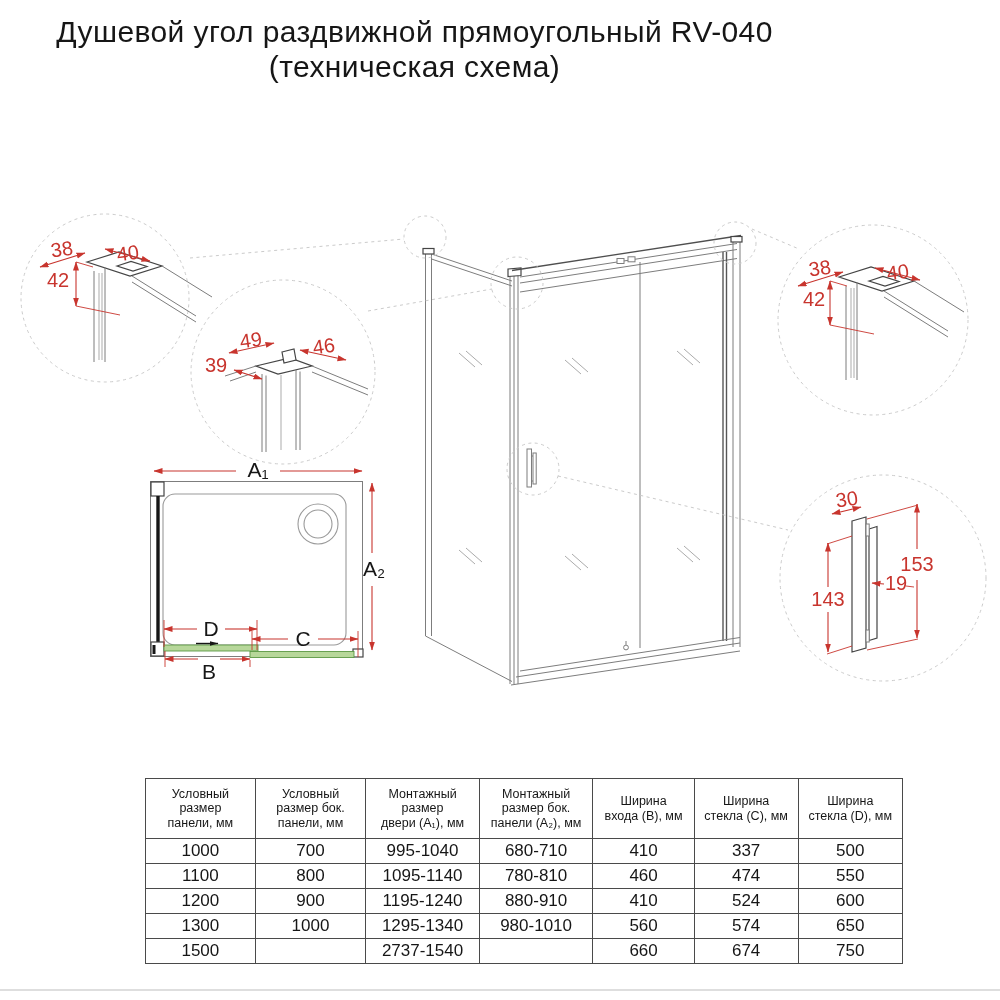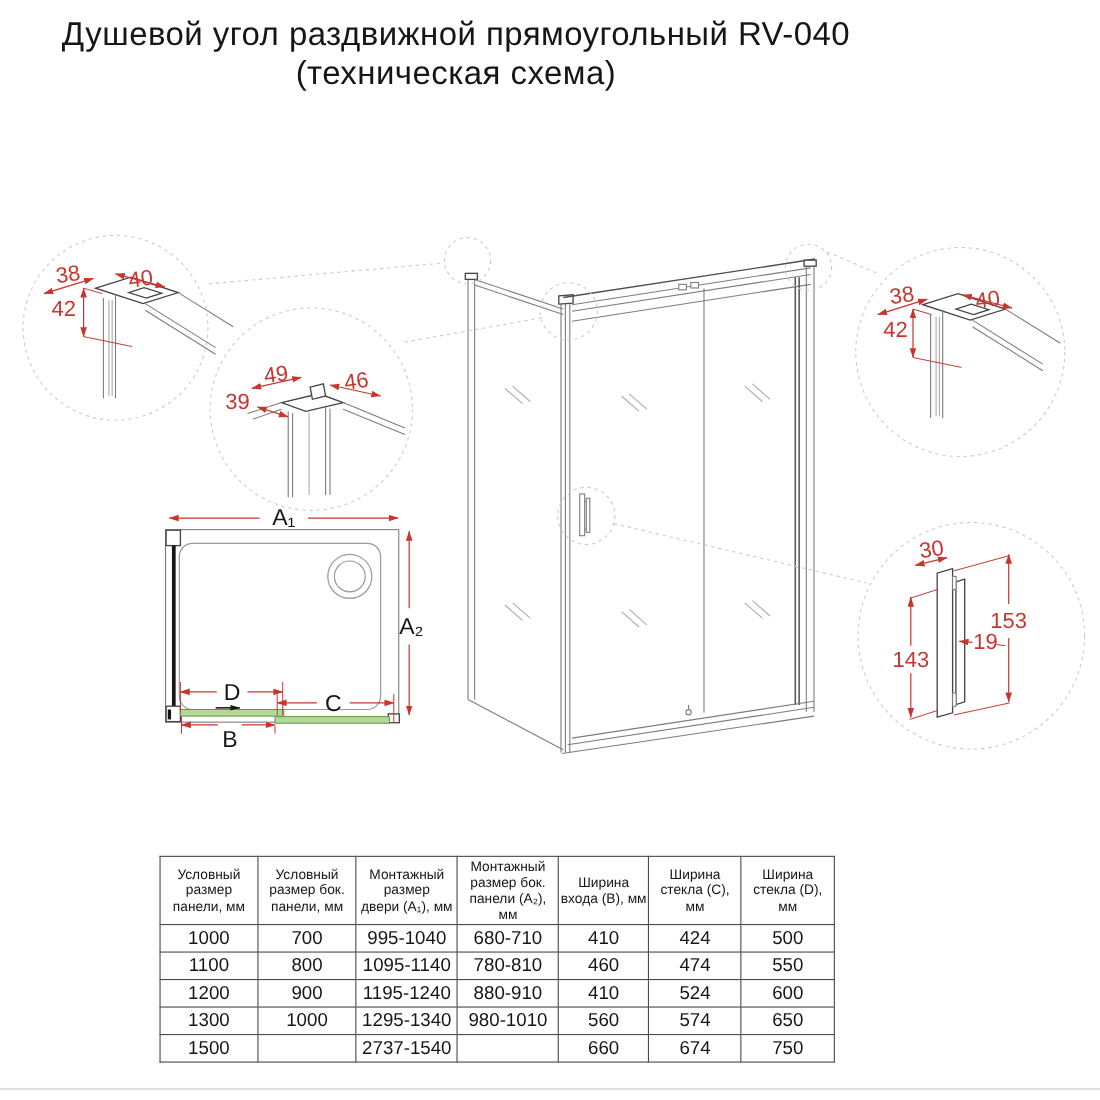--- a/index.html
+++ b/index.html
@@ -16,21 +16,21 @@
   .tray{stroke:#9a9a9a;fill:none;stroke-width:1.1;}
   .hatch{stroke:#ababab;stroke-width:1;}
   .dash{stroke:#cbcbcb;stroke-width:1;fill:none;stroke-dasharray:3 3.5;}
   .diml{stroke:#c8352e;stroke-width:1.1;fill:none;}
   .dimx{stroke:#c8352e;stroke-width:.9;fill:none;}
   .dimt{fill:#c8352e;font-size:20px;text-anchor:middle;}
   .plab{fill:#161616;font-size:21px;text-anchor:middle;}
   .glass{fill:#b7d79a;stroke:#5c9945;stroke-width:.9;}
   .blk{stroke:#161616;}
   
-  .table-wrap{position:absolute;left:145px;top:778px;width:614px;}
+  .table-wrap{position:absolute;left:145px;top:778px;width:758px;}
   table{width:100%;border-collapse:collapse;table-layout:fixed;}
   th,td{border:1px solid #4a4a4a;text-align:center;vertical-align:middle;color:#161616;}
   th{font-weight:400;font-size:12.5px;line-height:1.14;height:55px;padding:2px 1px;}
   td{font-size:17px;height:24px;padding:0 2px;margin-top:45px;}
   .bottom-rule{position:absolute;left:0;top:989px;width:1000px;height:2px;background:#dedede;}
 </style>
 </head>
 <body>
 
 <div class="page">
@@ -298,21 +298,21 @@
             </th>
           </tr>
       </thead>
       <tbody>
           <tr>
             <td>1000</td>
             <td>700</td>
             <td>995-1040</td>
             <td>680-710</td>
             <td>410</td>
-            <td>424</td>
+            <td>337</td>
             <td>500</td>
           </tr>
           <tr>
             <td>1100</td>
             <td>800</td>
             <td>1095-1140</td>
             <td>780-810</td>
             <td>460</td>
             <td>474</td>
             <td>550</td>

